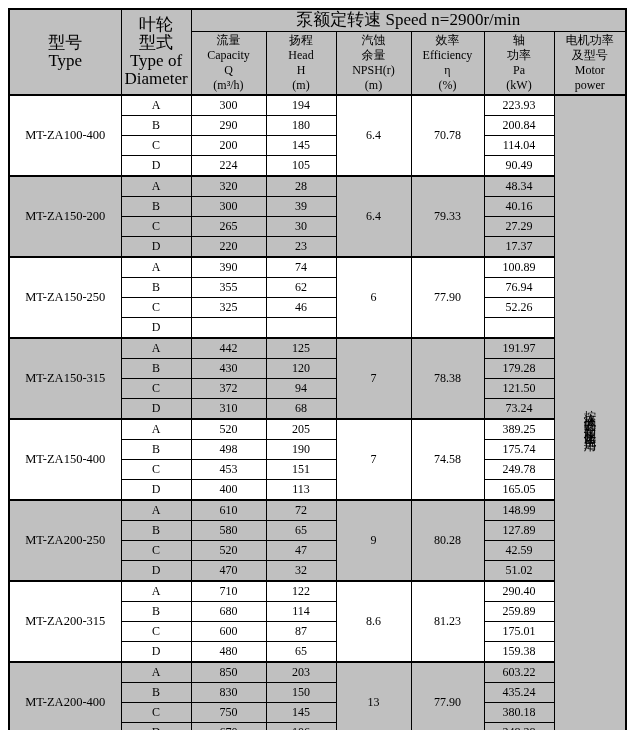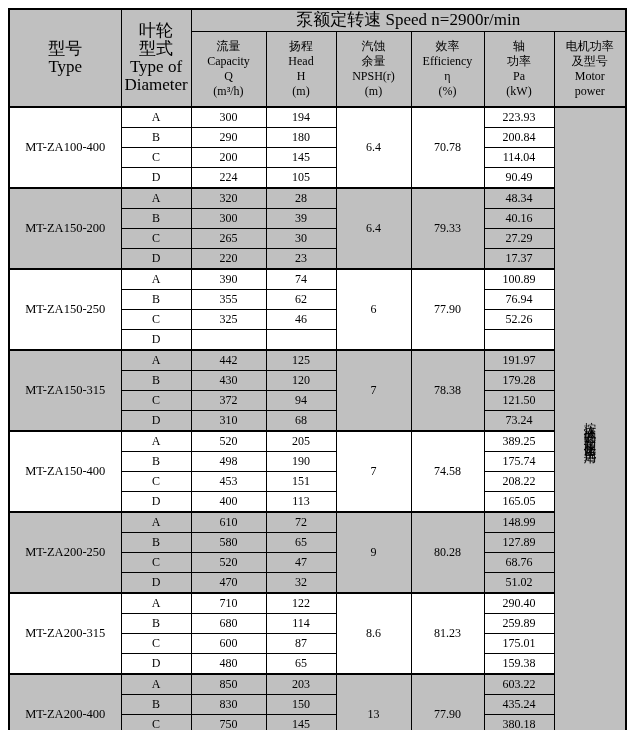--- a/index.html
+++ b/index.html
@@ -30,21 +30,21 @@
     text-align: center;
     vertical-align: middle;
     font-size: 12px;
     font-weight: normal;
     overflow: hidden;
     white-space: pre-line;
     line-height: 15px;
   }
   thead th { background: #c0c0c0; }
   thead tr.h1 { height: 22px; }
-  thead tr.h2 { height: 76px; }
+  thead tr.h2 { height: 64px; }
   thead tr.h1 th { line-height: 18px; font-size: 17px; }
   tbody tr { height: 19.5px; }
   tbody td { line-height: 19px; }
   tr.group-first td { border-top: 2px solid #000; }
   tbody tr.shaded td { background: #c0c0c0; }
   td.model-cell { font-size: 12.5px; }
   td.motor-cell {
     background: #c0c0c0;
     vertical-align: middle;
     text-align: center;
@@ -232,21 +232,21 @@
         <tr>
           <td>B</td>
           <td>498</td>
           <td>190</td>
           <td>175.74</td>
         </tr>
         <tr>
           <td>C</td>
           <td>453</td>
           <td>151</td>
-          <td>208.22</td>
+          <td>249.78</td>
         </tr>
         <tr>
           <td>D</td>
           <td>400</td>
           <td>113</td>
           <td>165.05</td>
         </tr>
         <tr class="shaded group-first">
           <td rowspan="4" class="model-cell">MT-ZA200-250</td>
           <td>A</td>
@@ -259,21 +259,21 @@
         <tr class="shaded">
           <td>B</td>
           <td>580</td>
           <td>65</td>
           <td>127.89</td>
         </tr>
         <tr class="shaded">
           <td>C</td>
           <td>520</td>
           <td>47</td>
-          <td>68.76</td>
+          <td>42.59</td>
         </tr>
         <tr class="shaded">
           <td>D</td>
           <td>470</td>
           <td>32</td>
           <td>51.02</td>
         </tr>
         <tr class="group-first">
           <td rowspan="4" class="model-cell">MT-ZA200-315</td>
           <td>A</td>

